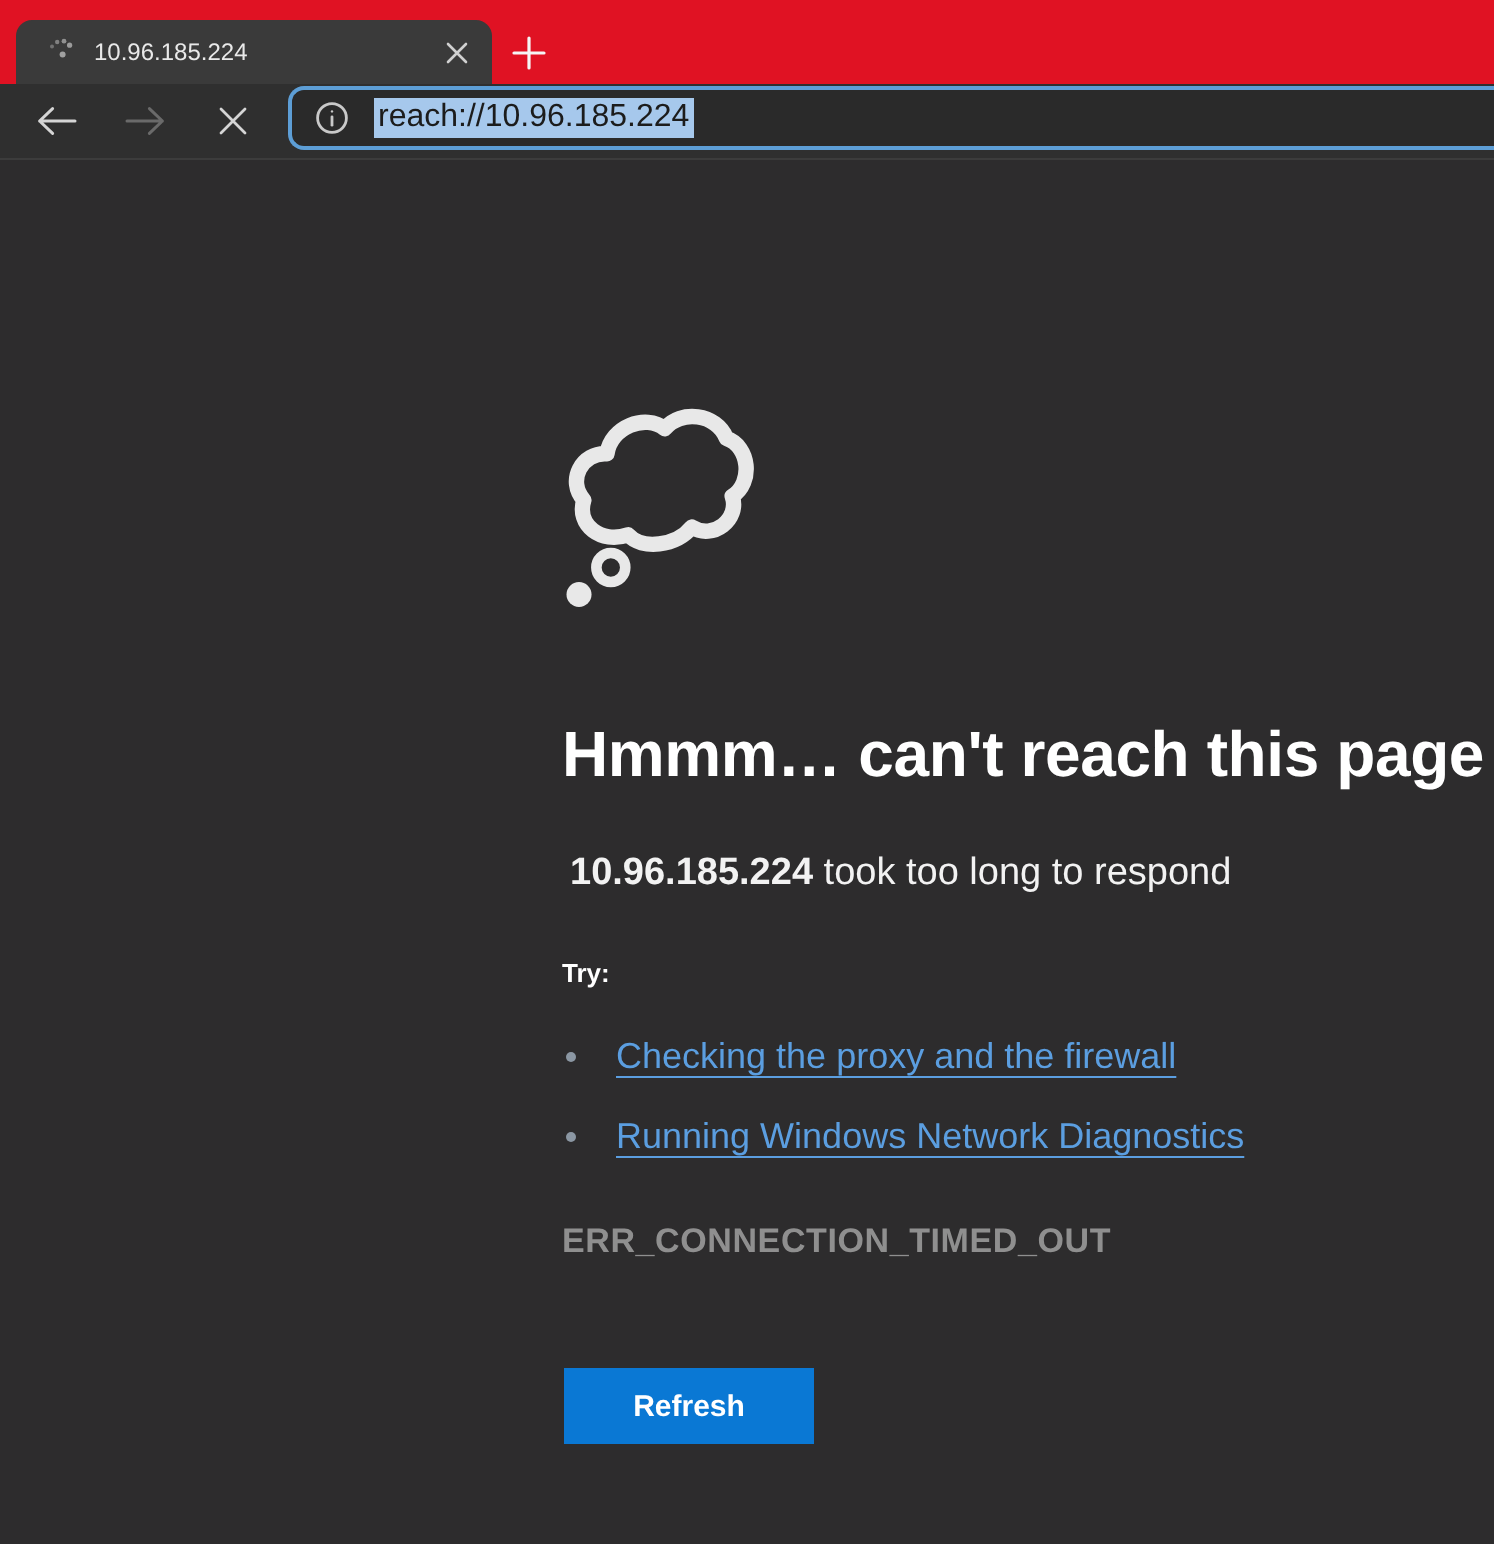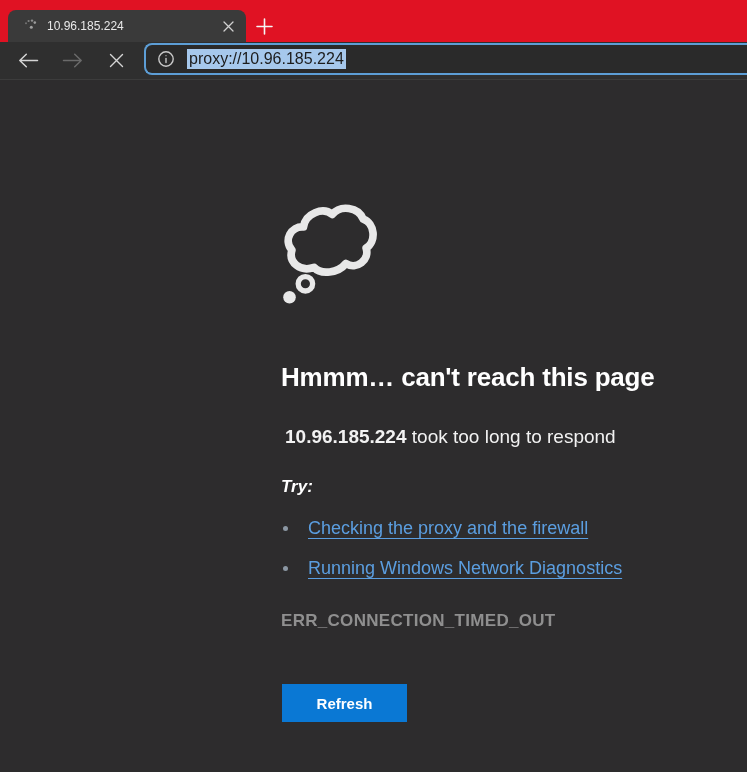--- a/index.html
+++ b/index.html
@@ -29,24 +29,24 @@
   .address-bar{position:absolute;left:144px;top:1px;right:0;height:32px;background:#2a2a2a;
                border:2px solid #5d9ed6;border-right:none;border-radius:8px 0 0 8px;
                display:flex;align-items:center;cursor:text;}
   .info-icon{margin-left:11px;width:18px;height:18px;color:#c9c9c9;display:flex;align-items:center;cursor:pointer;}
   .url-text{margin-left:12px;font-size:16px;color:#1c1c1c;background:#a6c8ec;padding:1px 2px;white-space:nowrap;}
 
   
   .content{position:absolute;left:0;top:80px;width:747px;height:692px;background:#2d2c2d;
            padding:118px 0 0 281px;}
   .cloud-wrap{width:97px;height:106px;color:#e8e8e8;}
-  h1.err-title{margin:55px 0 0 0;font-size:26px;line-height:37px;font-weight:bold;color:#ffffff;letter-spacing:-0.2px;}
+  h1.err-title{margin:55px 0 0 0;font-size:32px;line-height:37px;font-weight:bold;color:#ffffff;letter-spacing:-0.2px;}
   .sub{margin:29px 0 0 4px;font-size:19px;line-height:24px;color:#f2f2f2;font-weight:normal;}
   .sub b{font-weight:bold;}
-  .try{margin:26px 0 0 0;font-size:17px;line-height:24px;color:#ffffff;font-weight:bold;font-style:italic;}
+  .try{margin:26px 0 0 0;font-size:13px;line-height:24px;color:#ffffff;font-weight:bold;}
   ul.suggestions{list-style:none;margin:19px 0 0 0;padding:0;}
   ul.suggestions li{display:flex;align-items:flex-start;margin:0 0 19px 0;font-size:18px;line-height:21px;color:#f2f2f2;}
   .bullet{flex:0 0 auto;width:5px;height:5px;border-radius:50%;background:#8b97a3;margin:8px 20px 0 2px;}
   ul.suggestions a{color:#5b9ee0;text-decoration:underline;text-underline-offset:4px;cursor:pointer;}
   .err-code{margin:32px 0 0 0;font-size:17px;letter-spacing:0.3px;color:#8f8f8f;font-weight:bold;}
   button.refresh{margin:53px 0 0 1px;width:125px;height:38px;background:#0a78d4;border:none;
                  border-radius:0;color:#ffffff;font-size:15px;font-weight:bold;cursor:pointer;}
   svg{display:block;}
 </style>
 </head>
@@ -96,21 +96,21 @@
       </svg>
     </button>
     <div class="address-bar">
       <span class="info-icon">
         <svg width="18" height="18" viewBox="0 0 18 18" stroke="currentColor" fill="none" stroke-width="1.4">
           <circle cx="9" cy="9" r="7.2"></circle>
           <line x1="9" y1="8.4" x2="9" y2="12.6" stroke-linecap="round"></line>
           <circle cx="9" cy="5.7" r="0.6" fill="currentColor" stroke="none"></circle>
         </svg>
       </span>
-      <span class="url-text">proxy://10.96.185.224</span>
+      <span class="url-text">reach://10.96.185.224</span>
     </div>
   </div>
 
   <div class="content">
 
     <div class="cloud-wrap">
       <svg width="97" height="106" viewBox="0 0 100 110">
         <path d="M 34 72 C 20 77, 7 67, 11 54 C 2 44, 10 29, 23 30
                  C 25 16, 43 9, 53 17 C 61 7, 80 9, 85 22
                  C 97 26, 99 45, 88 52 C 92 64, 78 75, 67 68

